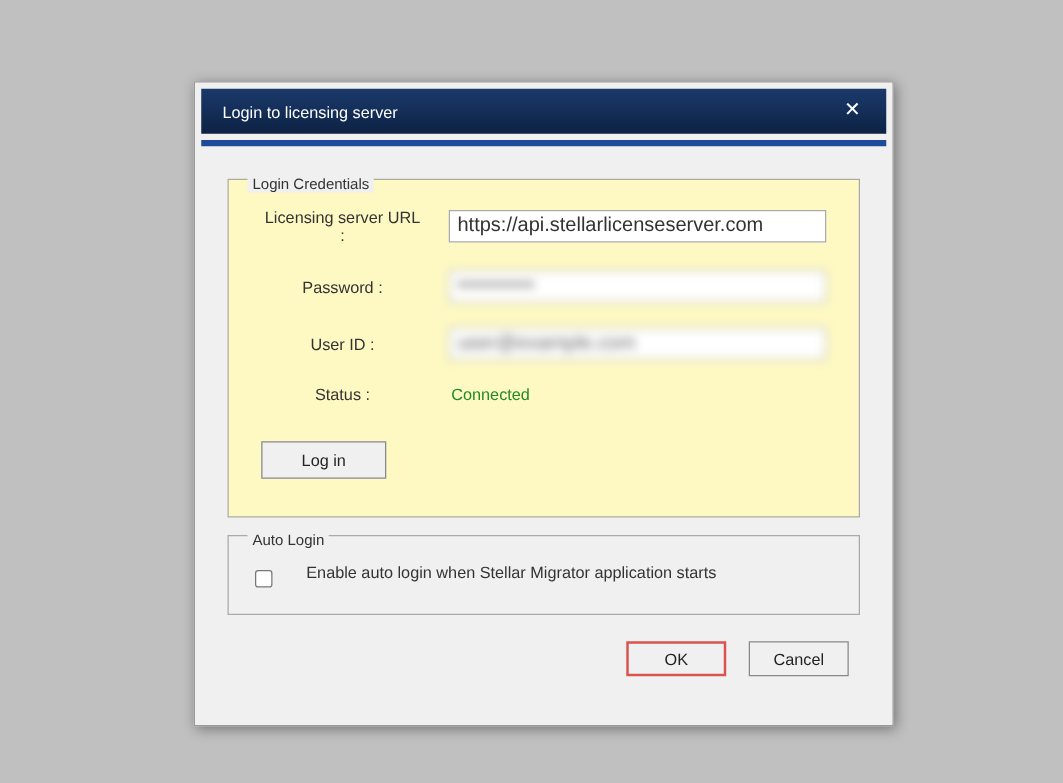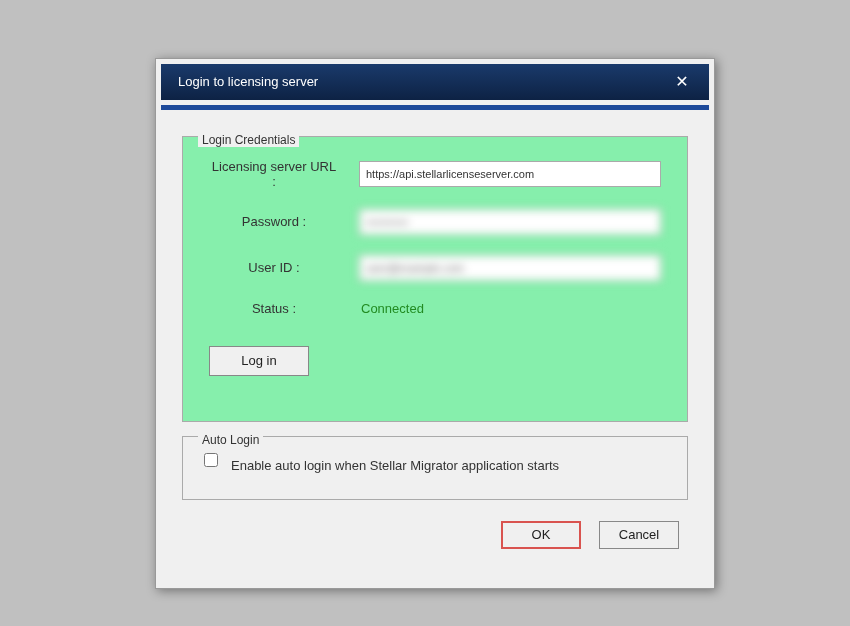--- a/index.html
+++ b/index.html
@@ -59,24 +59,24 @@
       height: 5px;
       background: #1e4a9a;
     }
 
     .dialog-body {
       padding: 16px;
     }
 
     .group-box {
       border: 1px solid #aaa;
-      padding: 12px 16px 35px 16px;
+      padding: 12px 16px 20px 16px;
       margin-bottom: 14px;
       position: relative;
-      background: #86efac;
+      background: #fef9c3;
     }
 
     .group-box-title {
       position: absolute;
       top: -9px;
       left: 10px;
       background: #f0f0f0;
       padding: 0 4px;
       font-size: 12px;
       color: #333;
@@ -96,21 +96,21 @@
       font-size: 13px;
       flex-shrink: 0;
     }
 
     .form-input {
       flex: 1;
       height: 26px;
       border: 1px solid #aaa;
       background: white;
       padding: 2px 6px;
-      font-size: 11px;
+      font-size: 16px;
       color: #333;
     }
 
     .form-input.blurred {
       filter: blur(4px);
       color: #666;
     }
 
     .form-value {
       flex: 1;
@@ -153,22 +153,22 @@
       top: -9px;
       left: 10px;
       background: #f0f0f0;
       padding: 0 4px;
       font-size: 12px;
       color: #333;
     }
 
     .checkbox-row {
       display: flex;
-      align-items: flex-start;
-      gap: 8px;
+      align-items: flex-end;
+      gap: 22px;
       margin-top: 4px;
     }
 
     .checkbox-row input[type="checkbox"] {
       width: 14px;
       height: 14px;
       margin: 0;
     }
 
     .checkbox-label {

